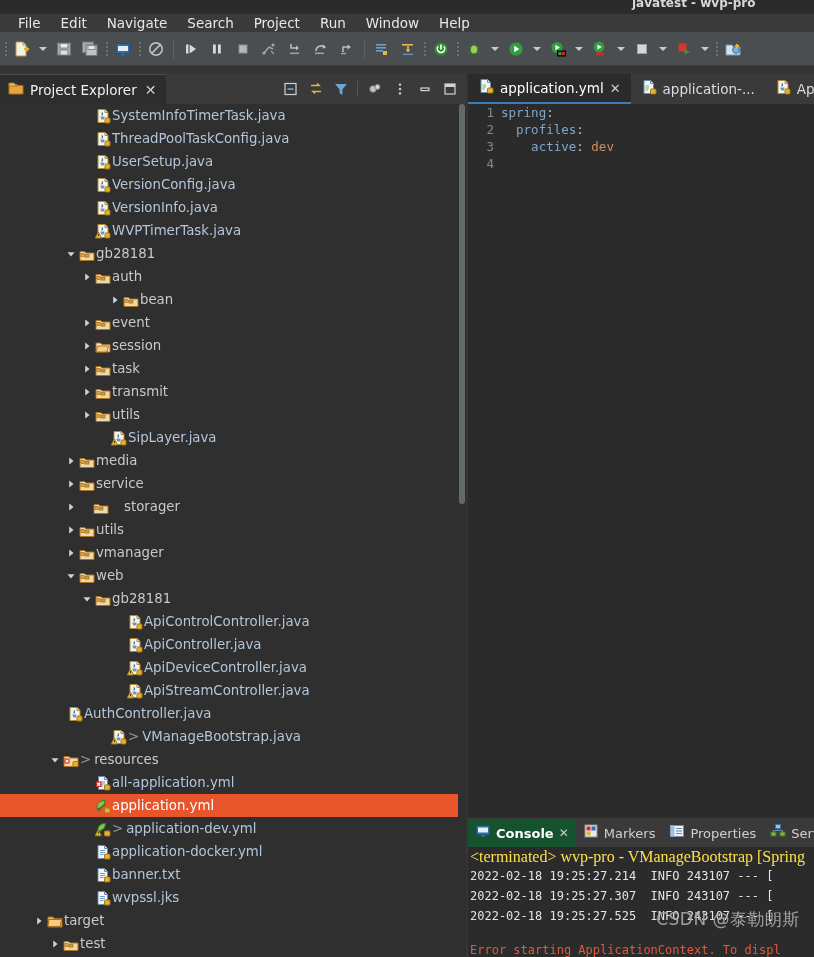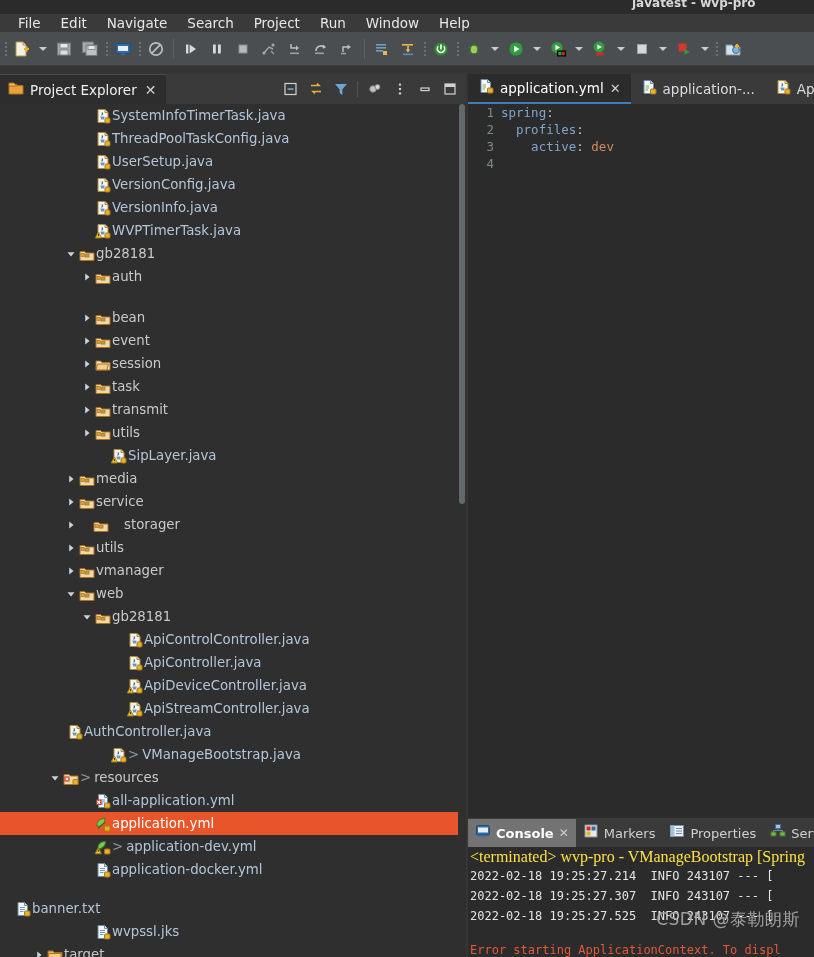--- a/index.html
+++ b/index.html
@@ -104,21 +104,21 @@
   .ctxt { white-space:pre; }
   .k-key { color:#7fa6c9; }
   .k-val { color:#d08b5b; }
   .k-punc{ color:#c8c8c8; }
 
   
   .console { position:absolute; left:0; bottom:0; right:0; height:139px; background:#2b2b2b;
              border-top:1px solid #3c3c3c; }
   .cs-tabbar { height:28px; background:#3a3a3a; display:flex; align-items:stretch; overflow:hidden; }
   .cs-tab { display:flex;align-items:center;gap:5px;padding:0 7px; white-space:nowrap; background:#3a3a3a; }
-  .cs-tab.active { background:#737373; }
+  .cs-tab.active { background:#14532d; }
   .cs-tab .lbl { font-size:13px; color:#cfcfcf; }
   .cs-tab.active .lbl { color:#ffffff; font-weight:bold; }
   .cs-tab .xbtn { font-size:12px; color:#cfcfcf; }
   .cs-body { position:absolute; left:0; top:28px; right:0; bottom:0; overflow:hidden; }
   .cs-head { font-family:Liberation Serif, serif; font-size:16px;
              color:#fde047; padding:1px 2px 0 2px; white-space:nowrap; }
   .cs-line { font-family:"DejaVu Sans Mono","Liberation Mono",monospace; font-size:12px;
              color:#e4e4e4; white-space:pre; padding-left:2px; height:20px; line-height:20px; }
   .cs-err  { font-family:"DejaVu Sans Mono","Liberation Mono",monospace; font-size:12px;
              color:#e05a3c; white-space:pre; padding-left:2px; }
@@ -491,21 +491,21 @@
             <span class="ico">
               <svg width="16" height="16" viewBox="0 0 16 16">
                 <path d="M1 5.5h4.5L7 7h8v7.5H1z" fill="#f0d9a8" stroke="#a9711f"></path>
                 <path d="M1 5.5h4.5L7 7" fill="none" stroke="#a9711f"></path>
                 <rect x="2" y="7.5" width="3.2" height="3" fill="#d9a84a" stroke="#a9711f" stroke-width=".7"></rect>
                 <rect x="6" y="8.5" width="4" height="2.6" fill="#c89a40" stroke="#a9711f" stroke-width=".7"></rect>
               </svg>
             </span>
             <span class="name pkg">auth</span>
           </div>
-          <div class="row" style="padding-left: 80px; margin-top: 18px;">
+          <div class="row" style="padding-left: 108px;">
             <span class="arrow">
               <svg width="10" height="10" viewBox="0 0 10 10">
                 <path d="M3.2 1.5v7L7.6 5z" fill="#cfd2d4"></path>
               </svg>
             </span>
             <span class="ico">
               <svg width="16" height="16" viewBox="0 0 16 16">
                 <path d="M1 5.5h4.5L7 7h8v7.5H1z" fill="#f0d9a8" stroke="#a9711f"></path>
                 <path d="M1 5.5h4.5L7 7" fill="none" stroke="#a9711f"></path>
                 <rect x="2" y="7.5" width="3.2" height="3" fill="#d9a84a" stroke="#a9711f" stroke-width=".7"></rect>
@@ -865,21 +865,21 @@
             <span class="ico">
               <svg width="16" height="16" viewBox="0 0 16 16">
                 <path d="M3 1.5h6.5l3 3v10H3z" fill="#f3f7fc" stroke="#6f8aa6"></path>
                 <path d="M9.5 1.5v3h3" fill="#d8e2ec" stroke="#6f8aa6"></path>
                 <path d="M5 6.5h5M5 8.5h5M5 10.5h3.5" stroke="#6f9dc4" stroke-width="1"></path>
                 <rect x="9.5" y="10" width="5.5" height="5" rx="1" fill="#e8b22a" stroke="#a8791a"></rect>
               </svg>
             </span>
             <span class="name">application-docker.yml</span>
           </div>
-          <div class="row" style=" margin-top: 16px;">
+          <div class="row" style="padding-left: 80px;">
             <span class="arrow none"></span>
             <span class="ico">
               <svg width="16" height="16" viewBox="0 0 16 16">
                 <path d="M3 1.5h6.5l3 3v10H3z" fill="#f3f7fc" stroke="#6f8aa6"></path>
                 <path d="M9.5 1.5v3h3" fill="#d8e2ec" stroke="#6f8aa6"></path>
                 <path d="M5 6.5h5M5 8.5h5M5 10.5h3.5" stroke="#6f9dc4" stroke-width="1"></path>
                 <rect x="9.5" y="10" width="5.5" height="5" rx="1" fill="#e8b22a" stroke="#a8791a"></rect>
               </svg>
             </span>
             <span class="name">banner.txt</span>

